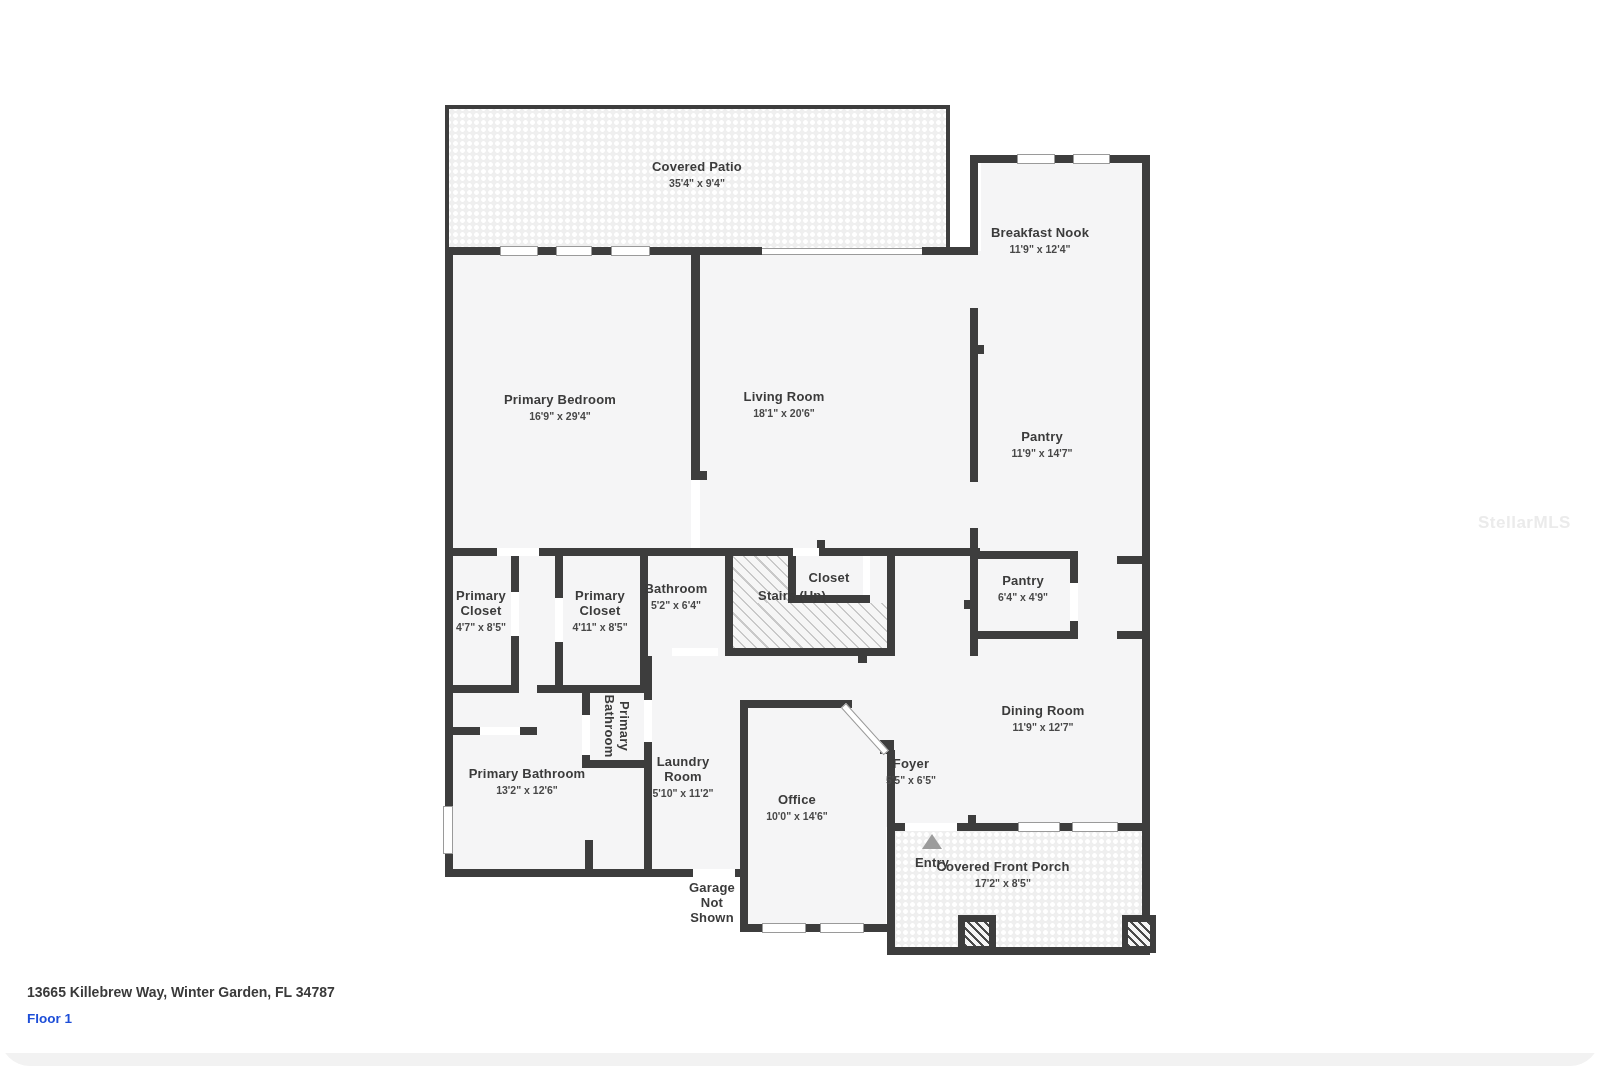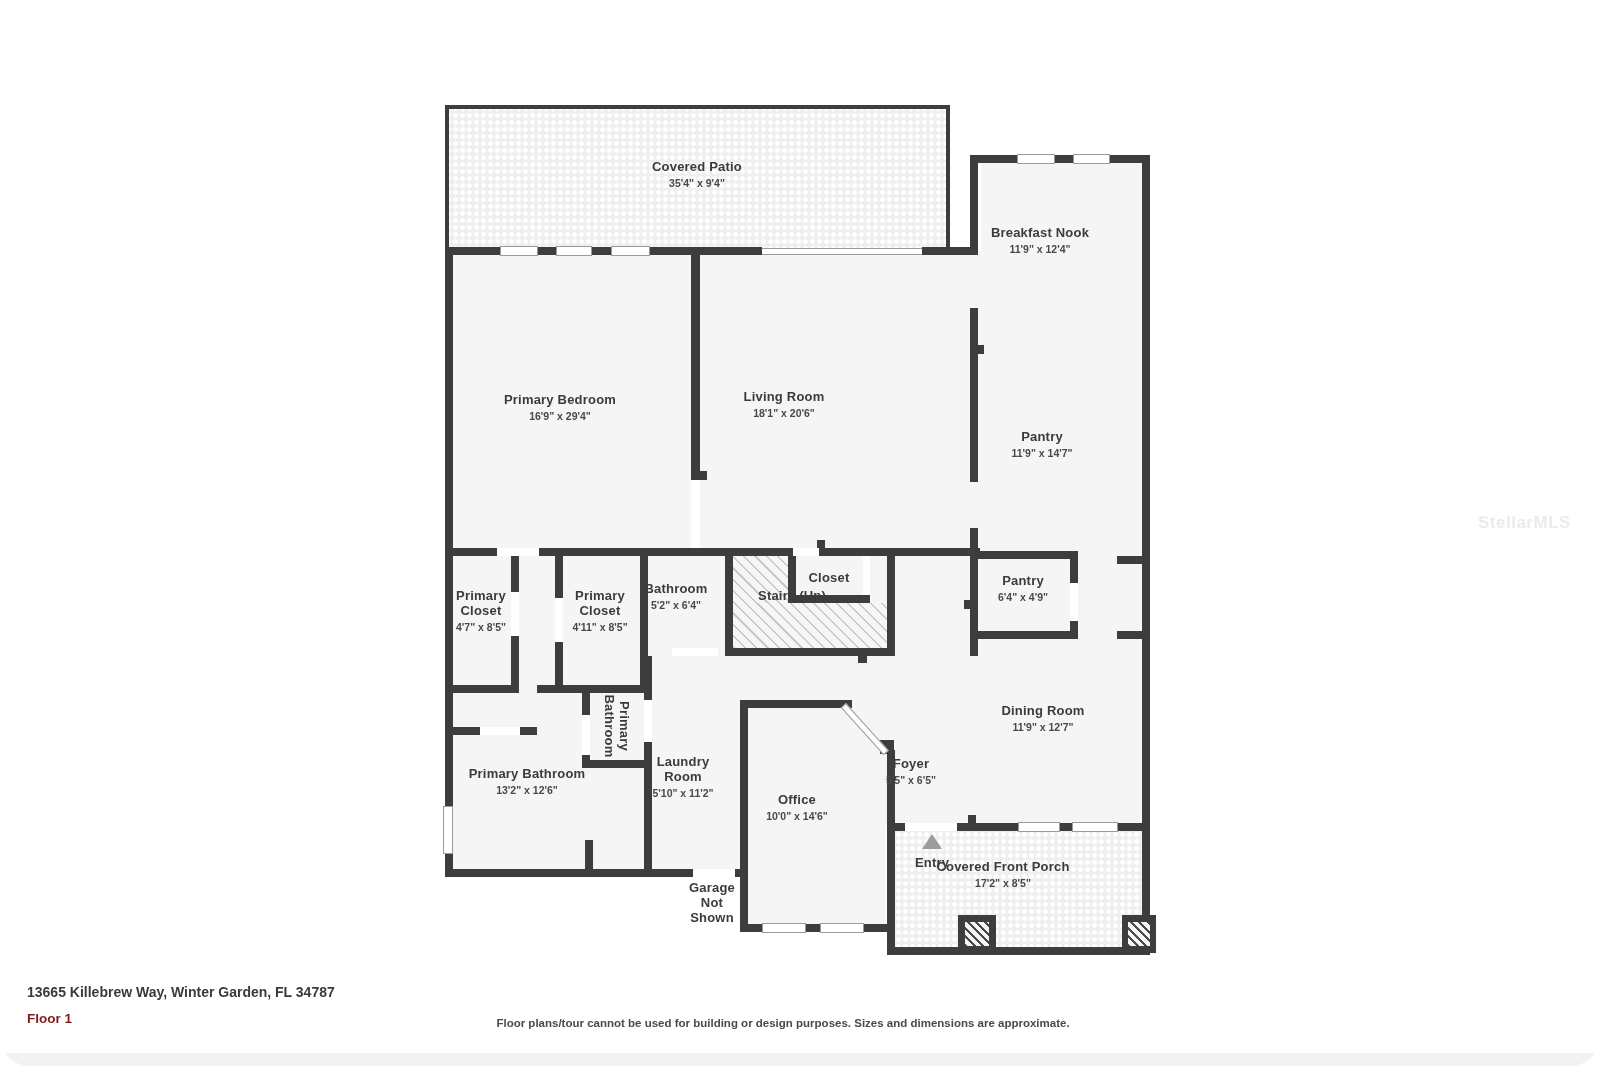--- a/index.html
+++ b/index.html
@@ -30,21 +30,21 @@
   
   .room-label{position:absolute;transform:translate(-50%,-50%);text-align:center;
     color:#3b3b3b;z-index:40;line-height:1.15;}
   .room-label.vertical{transform:translate(-50%,-50%) rotate(90deg);}
   .rname{font-size:13px;font-weight:700;letter-spacing:.2px;white-space:nowrap;}
   .rname.wrap{white-space:normal;}
   .rdims{font-size:10.5px;font-weight:600;margin-top:2px;color:#484848;white-space:nowrap;}
   .rdims:empty{display:none;}
   
   .address{position:absolute;left:27px;top:984px;font-size:14px;font-weight:700;color:#3a3a3a;z-index:50;}
-  .floor-label{position:absolute;left:27px;top:1011px;font-size:13.5px;font-weight:700;color:#7f1d1d;z-index:50;}
+  .floor-label{position:absolute;left:27px;top:1011px;font-size:13.5px;font-weight:700;color:#1d4ed8;z-index:50;}
   .disclaimer{position:absolute;left:783px;top:1017px;transform:translateX(-50%);
     font-size:11.5px;font-weight:600;color:#4a4a4a;white-space:nowrap;z-index:50;}
   .watermark{position:absolute;left:1478px;top:513px;font-size:17px;font-weight:600;
     color:#ebebeb;letter-spacing:.5px;z-index:5;}
   .bottom-strip{position:absolute;left:0;top:1053px;width:1600px;height:13px;background:#f2f2f2;z-index:4;}
 </style>
 </head>
 <body>
 
 <div id="canvas">
@@ -217,16 +217,15 @@
   <div class="room-label" style="left:932px;top:863px">
     <div class="rname">Entry</div>
   </div>
 
   <div class="room-label" style="left:712px;top:903px;width:56px">
     <div class="rname wrap">Garage Not Shown</div>
   </div>
 
   <div class="address">13665 Killebrew Way, Winter Garden, FL 34787</div>
   <div class="floor-label">Floor 1</div>
-  <div class="disclaimer">Floor plans/tour cannot be used for building or design purposes. Sizes and dimensions are approximate.</div>
   <div class="watermark">StellarMLS</div>
   <div class="bottom-strip"></div>
 </div>
 
 </body></html>

